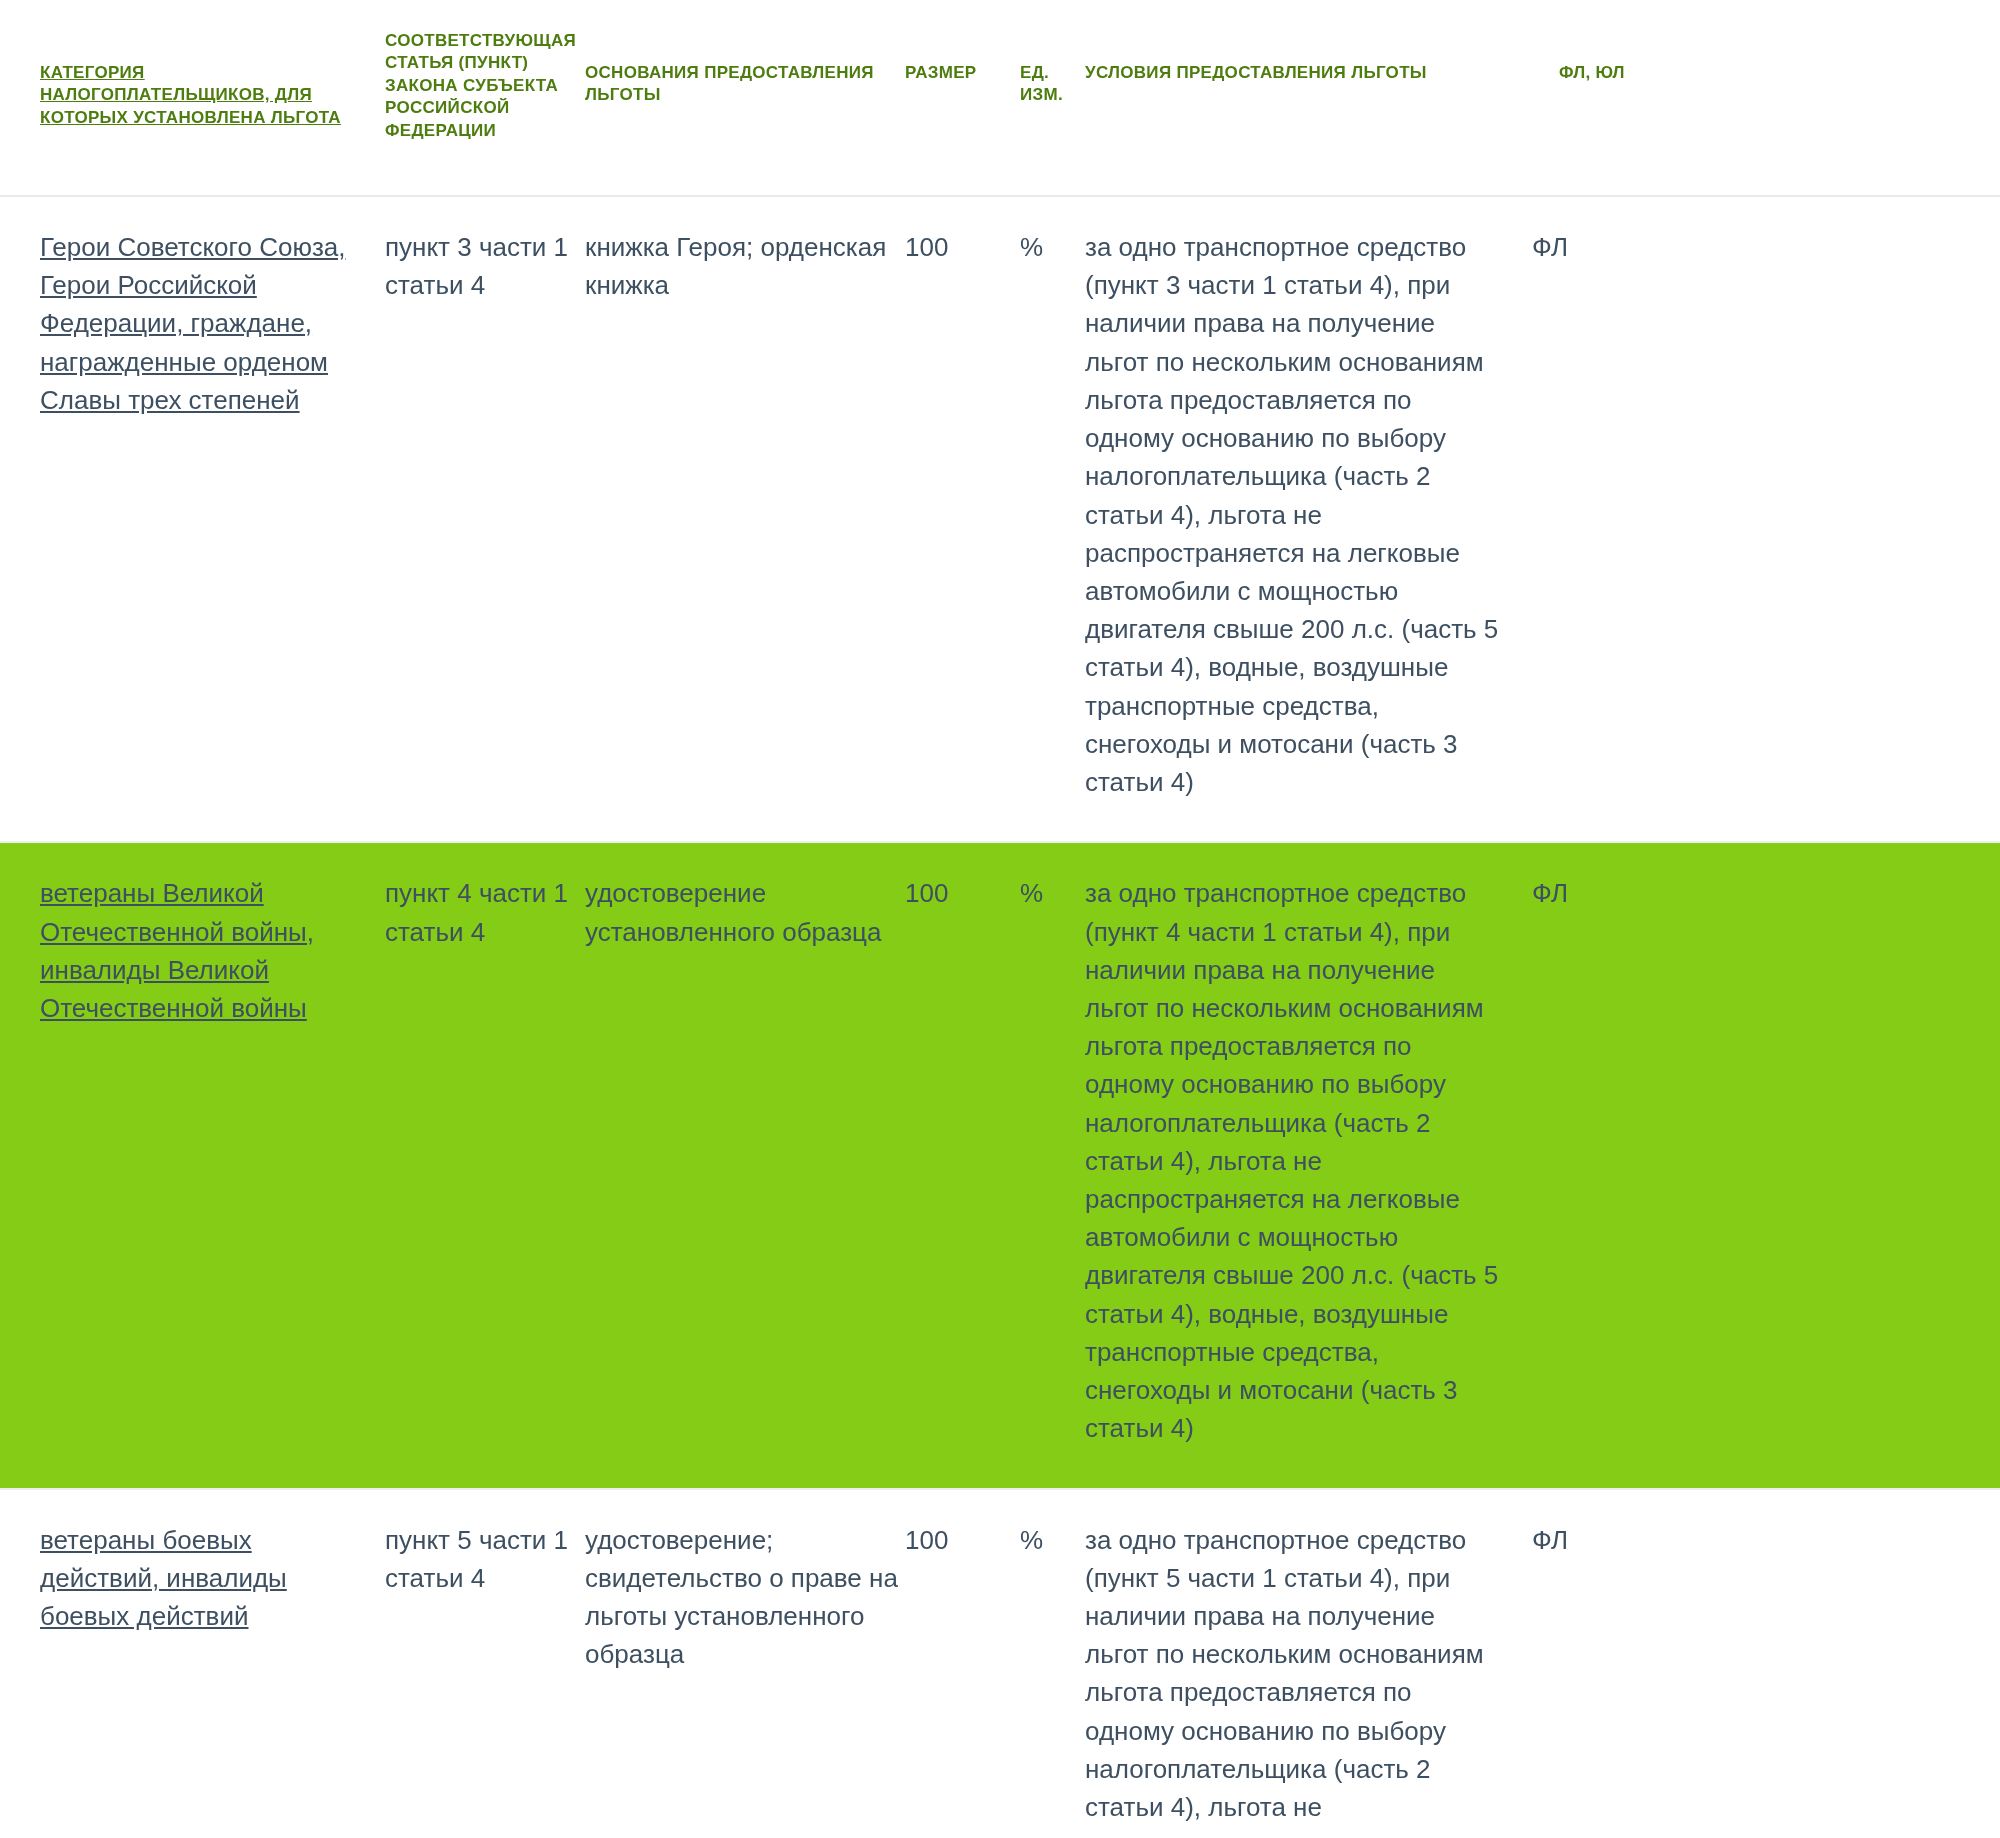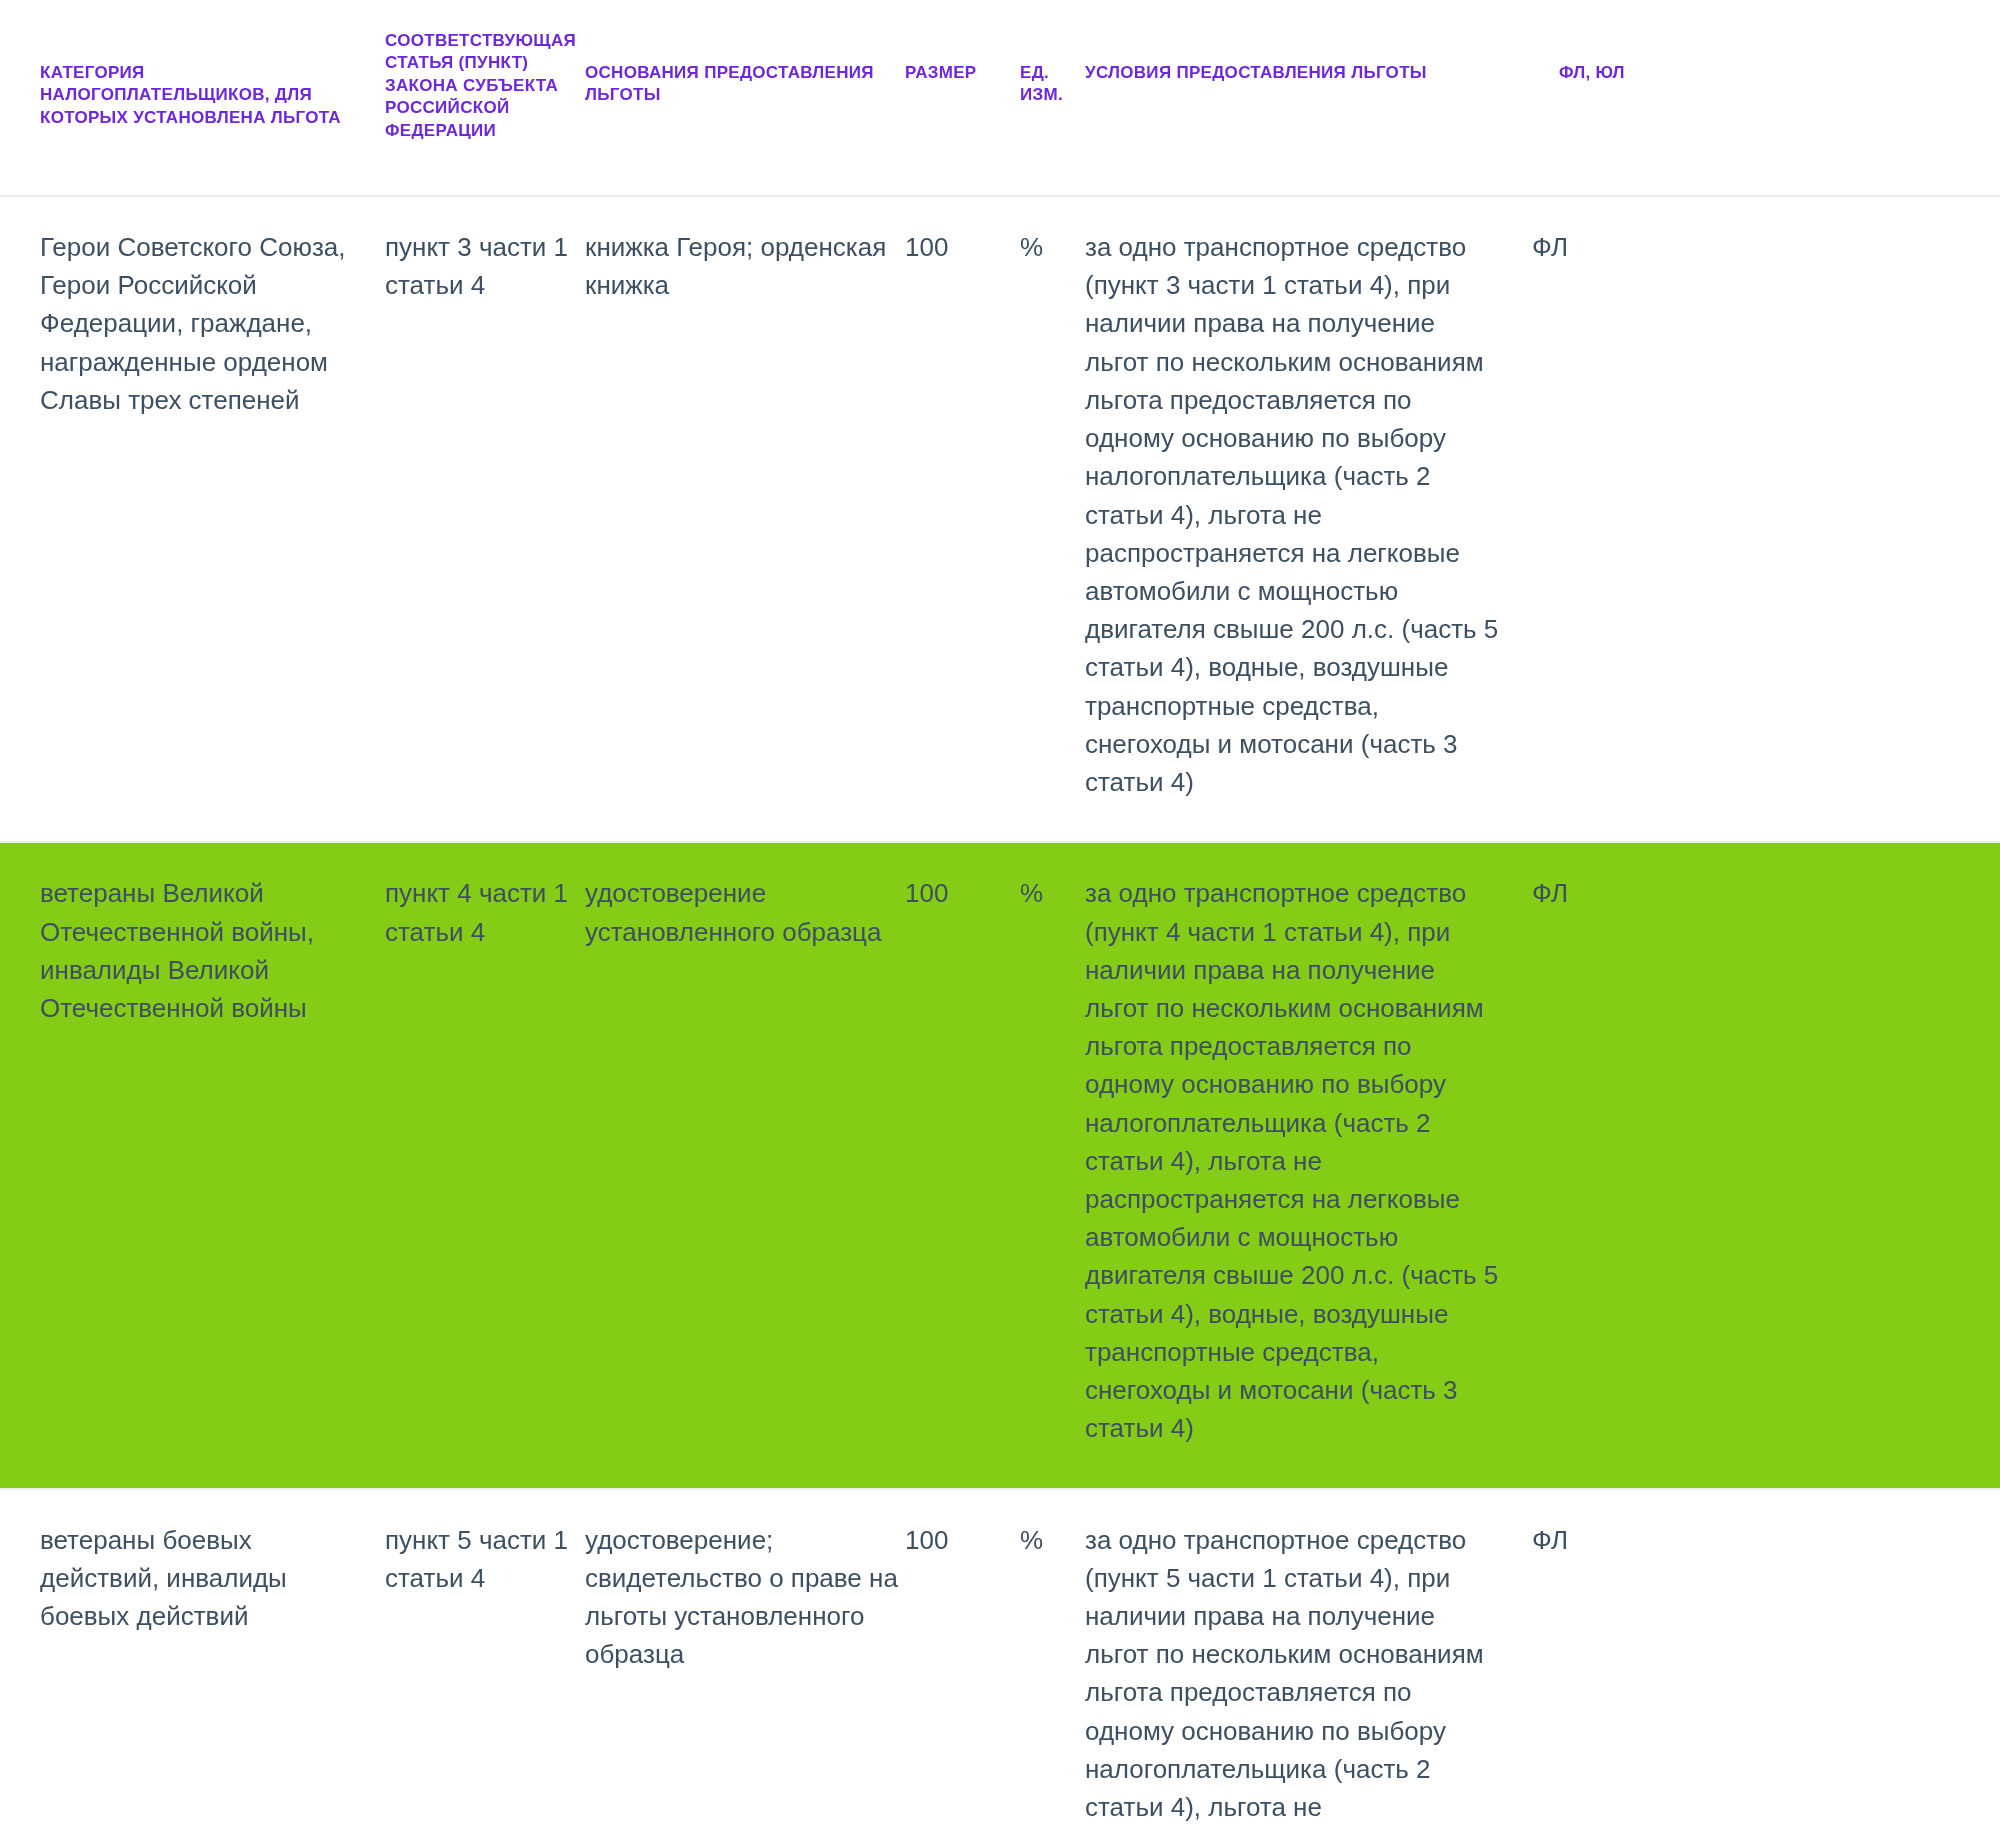--- a/index.html
+++ b/index.html
@@ -24,21 +24,21 @@
 
   
   .benefits-table thead th {
     vertical-align: top;
     text-align: left;
     padding: 0 0 0 0;
     font-size: 17px;
     line-height: 1.32;
     font-weight: bold;
     letter-spacing: 0.3px;
-    color: #6d28d9;
+    color: #4d7c0f;
     text-transform: uppercase;
     background: #ffffff;
     border-bottom: 2px solid #e9ecef;
     height: 196px;
     box-sizing: border-box;
   }
   .benefits-table thead th .th-inner {
     display: block;
     padding-top: 62px;
   }
@@ -87,21 +87,21 @@
   
   .cell-category   { padding-left: 40px !important;  padding-right: 30px; }
   .cell-article    { padding-left: 0 !important;     padding-right: 24px; }
   .cell-grounds    { padding-left: 0 !important;     padding-right: 30px; margin-left: 45px; }
   .cell-size       { padding-left: 0 !important;     padding-right: 0; margin-top: 21px; }
   .cell-unit       { padding-left: 0 !important;     padding-right: 0; }
   .cell-conditions { padding-left: 0 !important;     padding-right: 30px; }
   .cell-type       { padding-left: 0 !important;     padding-right: 40px; }
 
   .cell-category .td-inner,
-  .cell-category .th-inner  { padding-right: 30px; }
+  .cell-category .th-inner  { padding-right: 30px; text-decoration: underline; }
   .cell-size .td-inner,
   .cell-size  .th-inner     { }
   .cell-type .td-inner,
   .cell-type .th-inner      { text-align: left; padding-left: 27px; }
   .cell-unit .td-inner,
   .cell-unit .th-inner      { }
 
   .hdr-cat      { padding-left: 40px !important; }
   .hdr-art      { }
   .hdr-grd      { }

